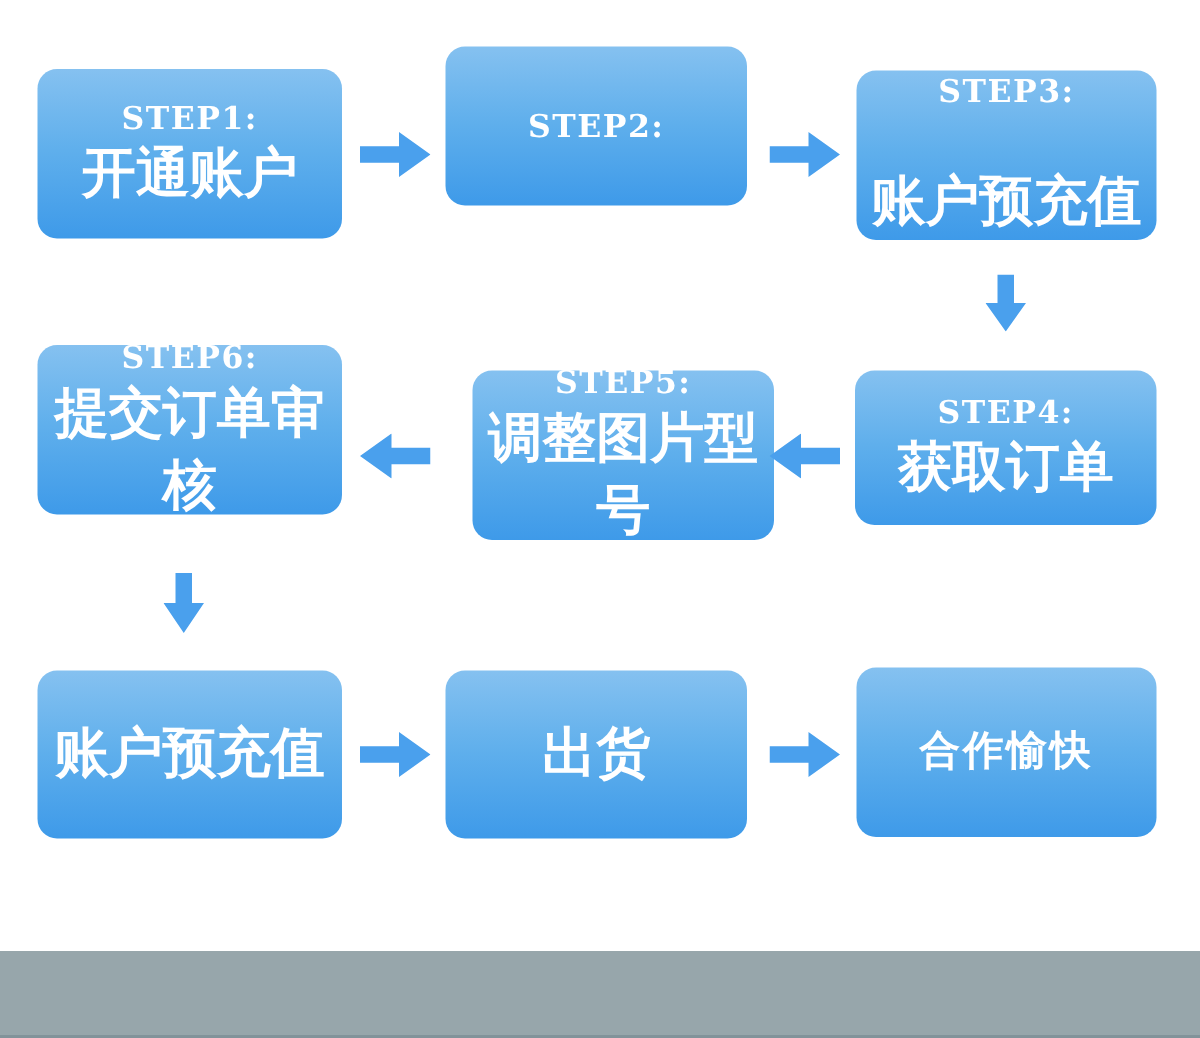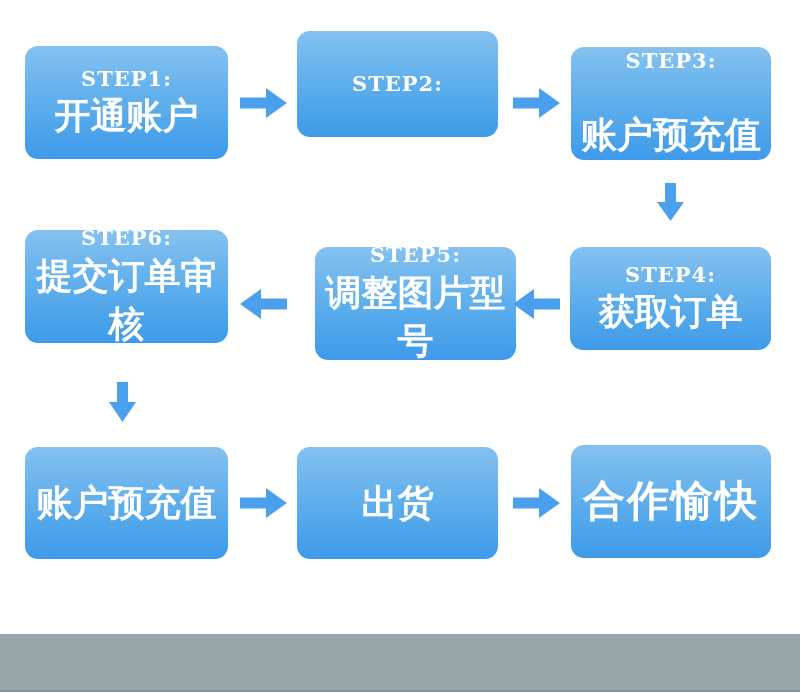--- a/index.html
+++ b/index.html
@@ -31,21 +31,21 @@
   }
   .step-title {
     font-family: "DejaVu Sans", "Liberation Sans", sans-serif;
     font-weight: 700;
     font-size: 36px;
     line-height: 1.35;
   }
   .final-box .final-label {
     font-family: "DejaVu Sans", "Liberation Sans", sans-serif;
     font-weight: 800;
-    font-size: 42px;
+    font-size: 27px;
     letter-spacing: 2px;
     line-height: 1.2;
   }
   
   .b1 { left: 25px;  top: 46px;  width: 203px; height: 113px; }
   .b2 { left: 297px; top: 31px;  width: 201px; height: 106px; }
   .b3 { left: 571px; top: 47px;  width: 200px; height: 113px; justify-content: space-between; }
   .b4 { left: 570px; top: 247px; width: 201px; height: 103px; }
   .b5 { left: 297px; top: 247px; width: 201px; height: 113px; margin-left: 18px; }
   .b6 { left: 25px;  top: 230px; width: 203px; height: 113px; align-items: center; }

